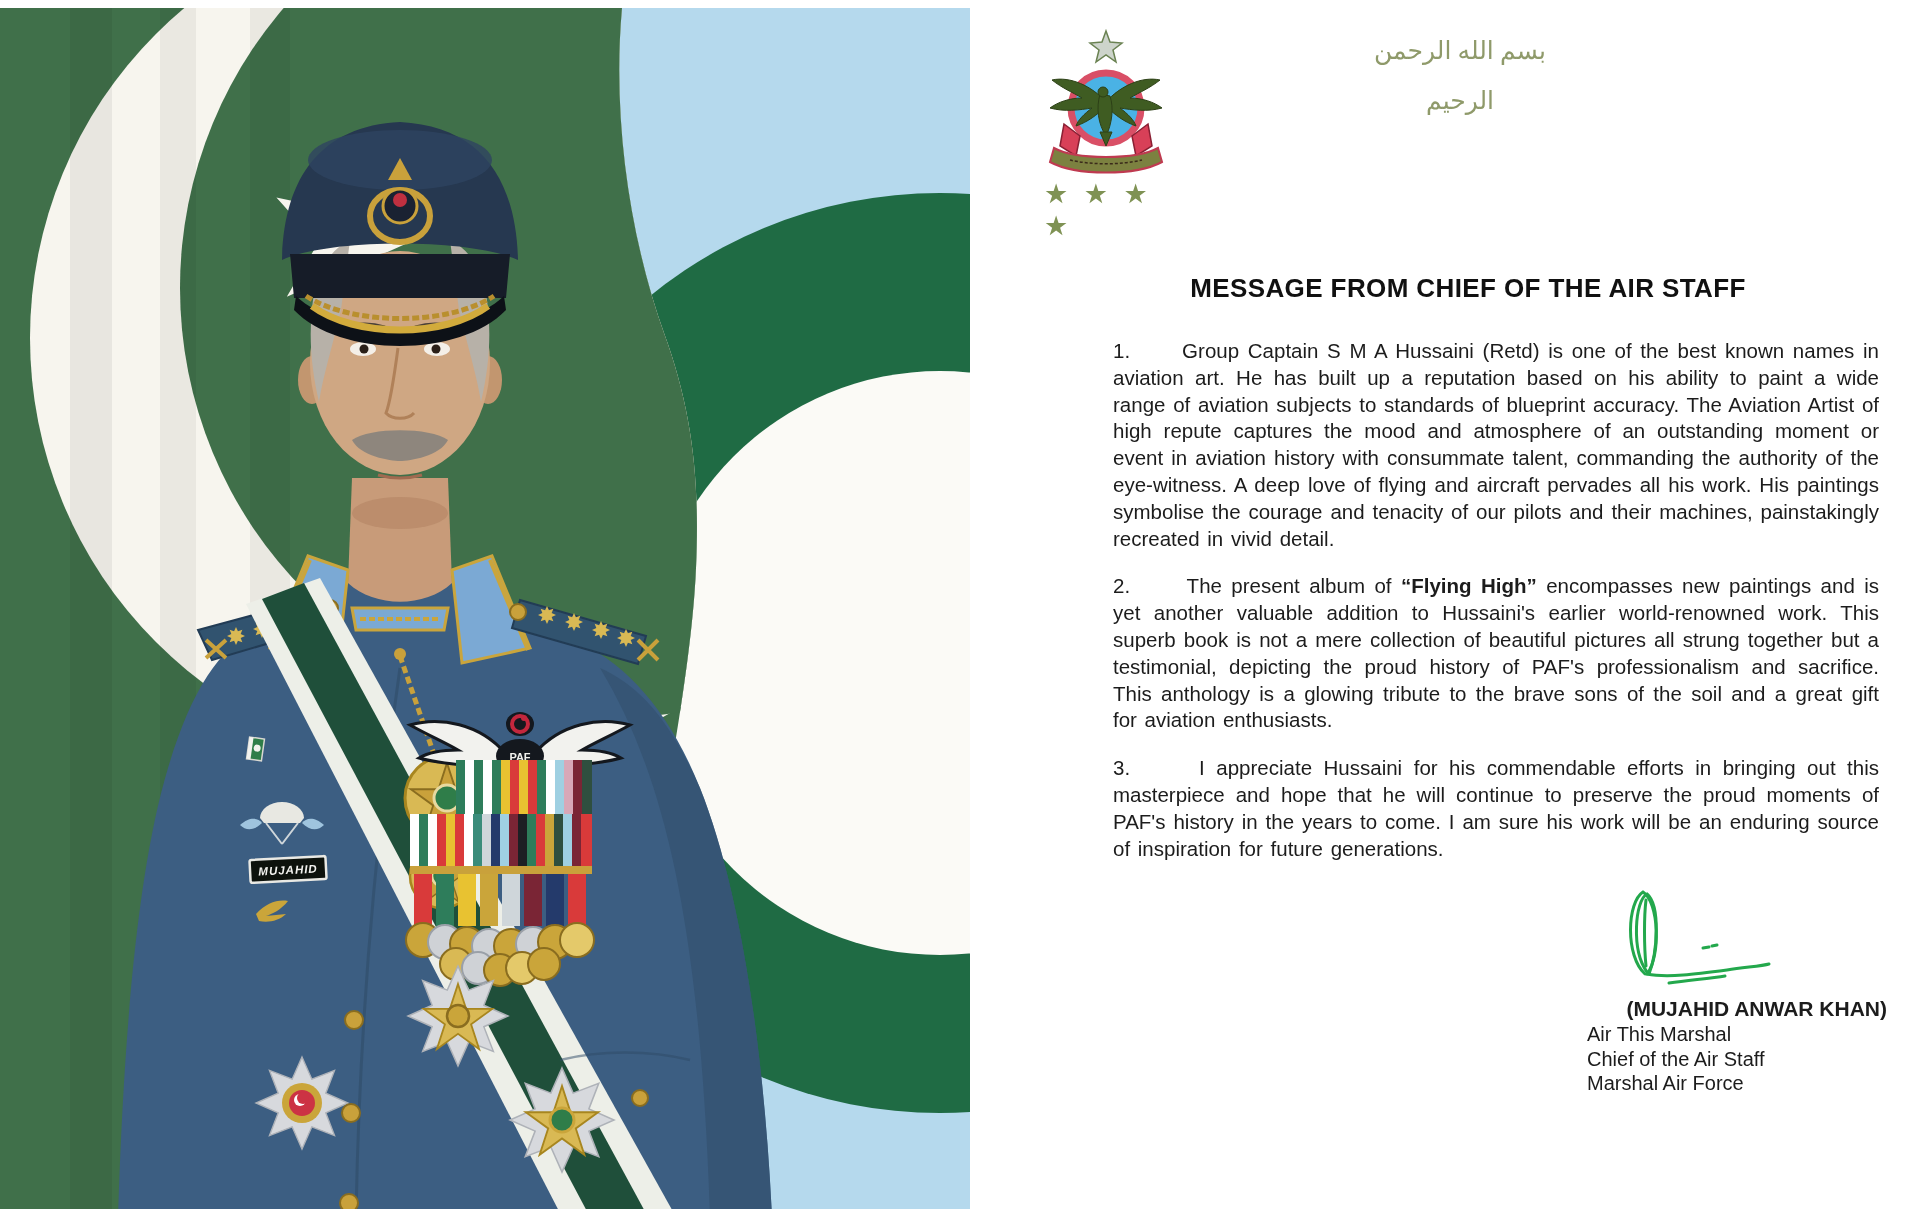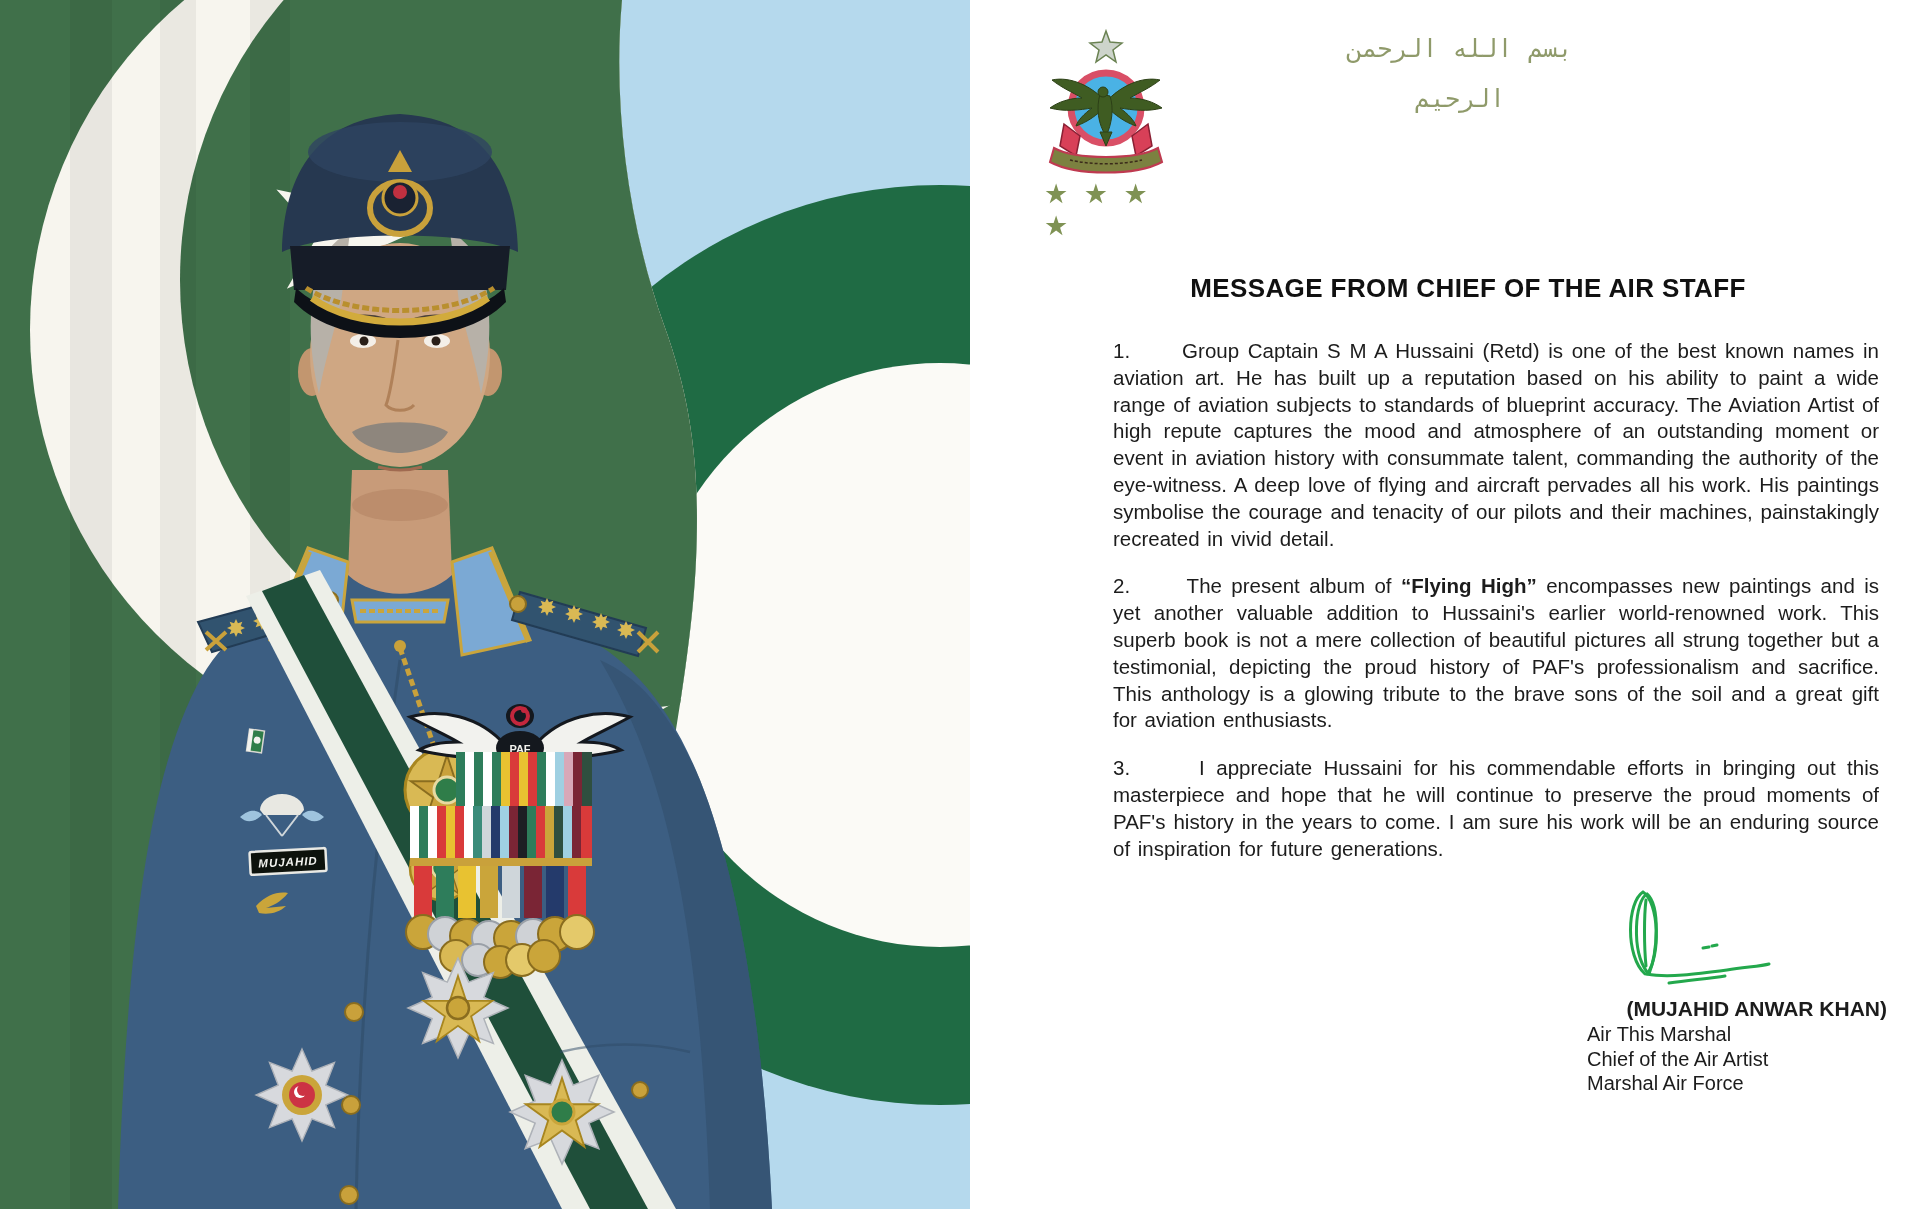--- a/index.html
+++ b/index.html
@@ -4,21 +4,21 @@
 <style>
   html,body{margin:0;padding:0;background:#888;}
   .canvas{
     position:relative;width:1914px;height:1209px;overflow:hidden;
     background:#ffffff;font-family:"Liberation Sans",sans-serif;color:#1c1c1c;
   }
   .abs{position:absolute;}
   
   .bismillah{
     left:1340px;top:26px;width:240px;height:52px;text-align:center;
-    font-family:Liberation Mono, monospace;font-size:25px;line-height:50px;
+    font-family:Liberation Serif, serif;font-size:25px;line-height:50px;
     color:#8f9a6a;direction:rtl;
   }
   .stars-row{
     left:1044px;top:178px;width:130px;text-align:left;
     font-size:27px;letter-spacing:4px;color:#7f9254;
   }
   .doc-title{
     left:1082px;top:273px;width:772px;text-align:center;
     font-size:26px;font-weight:bold;letter-spacing:0.4px;color:#111;
   }
@@ -26,21 +26,21 @@
     left:1113px;top:338px;width:772px;
     font-size:20.5px;line-height:26.8px;text-align:justify;word-spacing:2px;
   }
   .body-text p{margin:0 6px 21px 0;}
   .body-text .b{font-weight:bold;}
   .sign-block{
     left:1587px;top:997px;width:300px;font-size:20px;line-height:24.8px;
   }
   .sign-block .sig-name{font-size:21px;font-weight:bold;text-align:right;}
   
-  .photo-wrap{left:0;top:0;width:970px;height:975px;text-align:right;}
+  .photo-wrap{left:0;top:8px;width:970px;height:975px;text-align:right;}
   svg{display:block;}
 </style>
 </head>
 <body>
 
 <div class="canvas">
 
   <div class="abs photo-wrap">
     <svg width="970" height="1209" viewBox="0 0 970 1209">
       <defs>
@@ -307,17 +307,17 @@
         <path d="M62,97 C85,94 105,92 118,90"></path>
         <path d="M96,62 l6,-1"></path>
         <path d="M105,60 l5,-1"></path>
       </g>
     </svg>
   </div>
 
   <div class="abs sign-block">
     <div class="sig-name">(MUJAHID ANWAR KHAN)</div>
     <div>Air This Marshal</div>
-    <div>Chief of the Air Artist</div>
+    <div>Chief of the Air Staff</div>
     <div>Marshal Air Force</div>
   </div>
 
 </div>
 
 </body></html>

